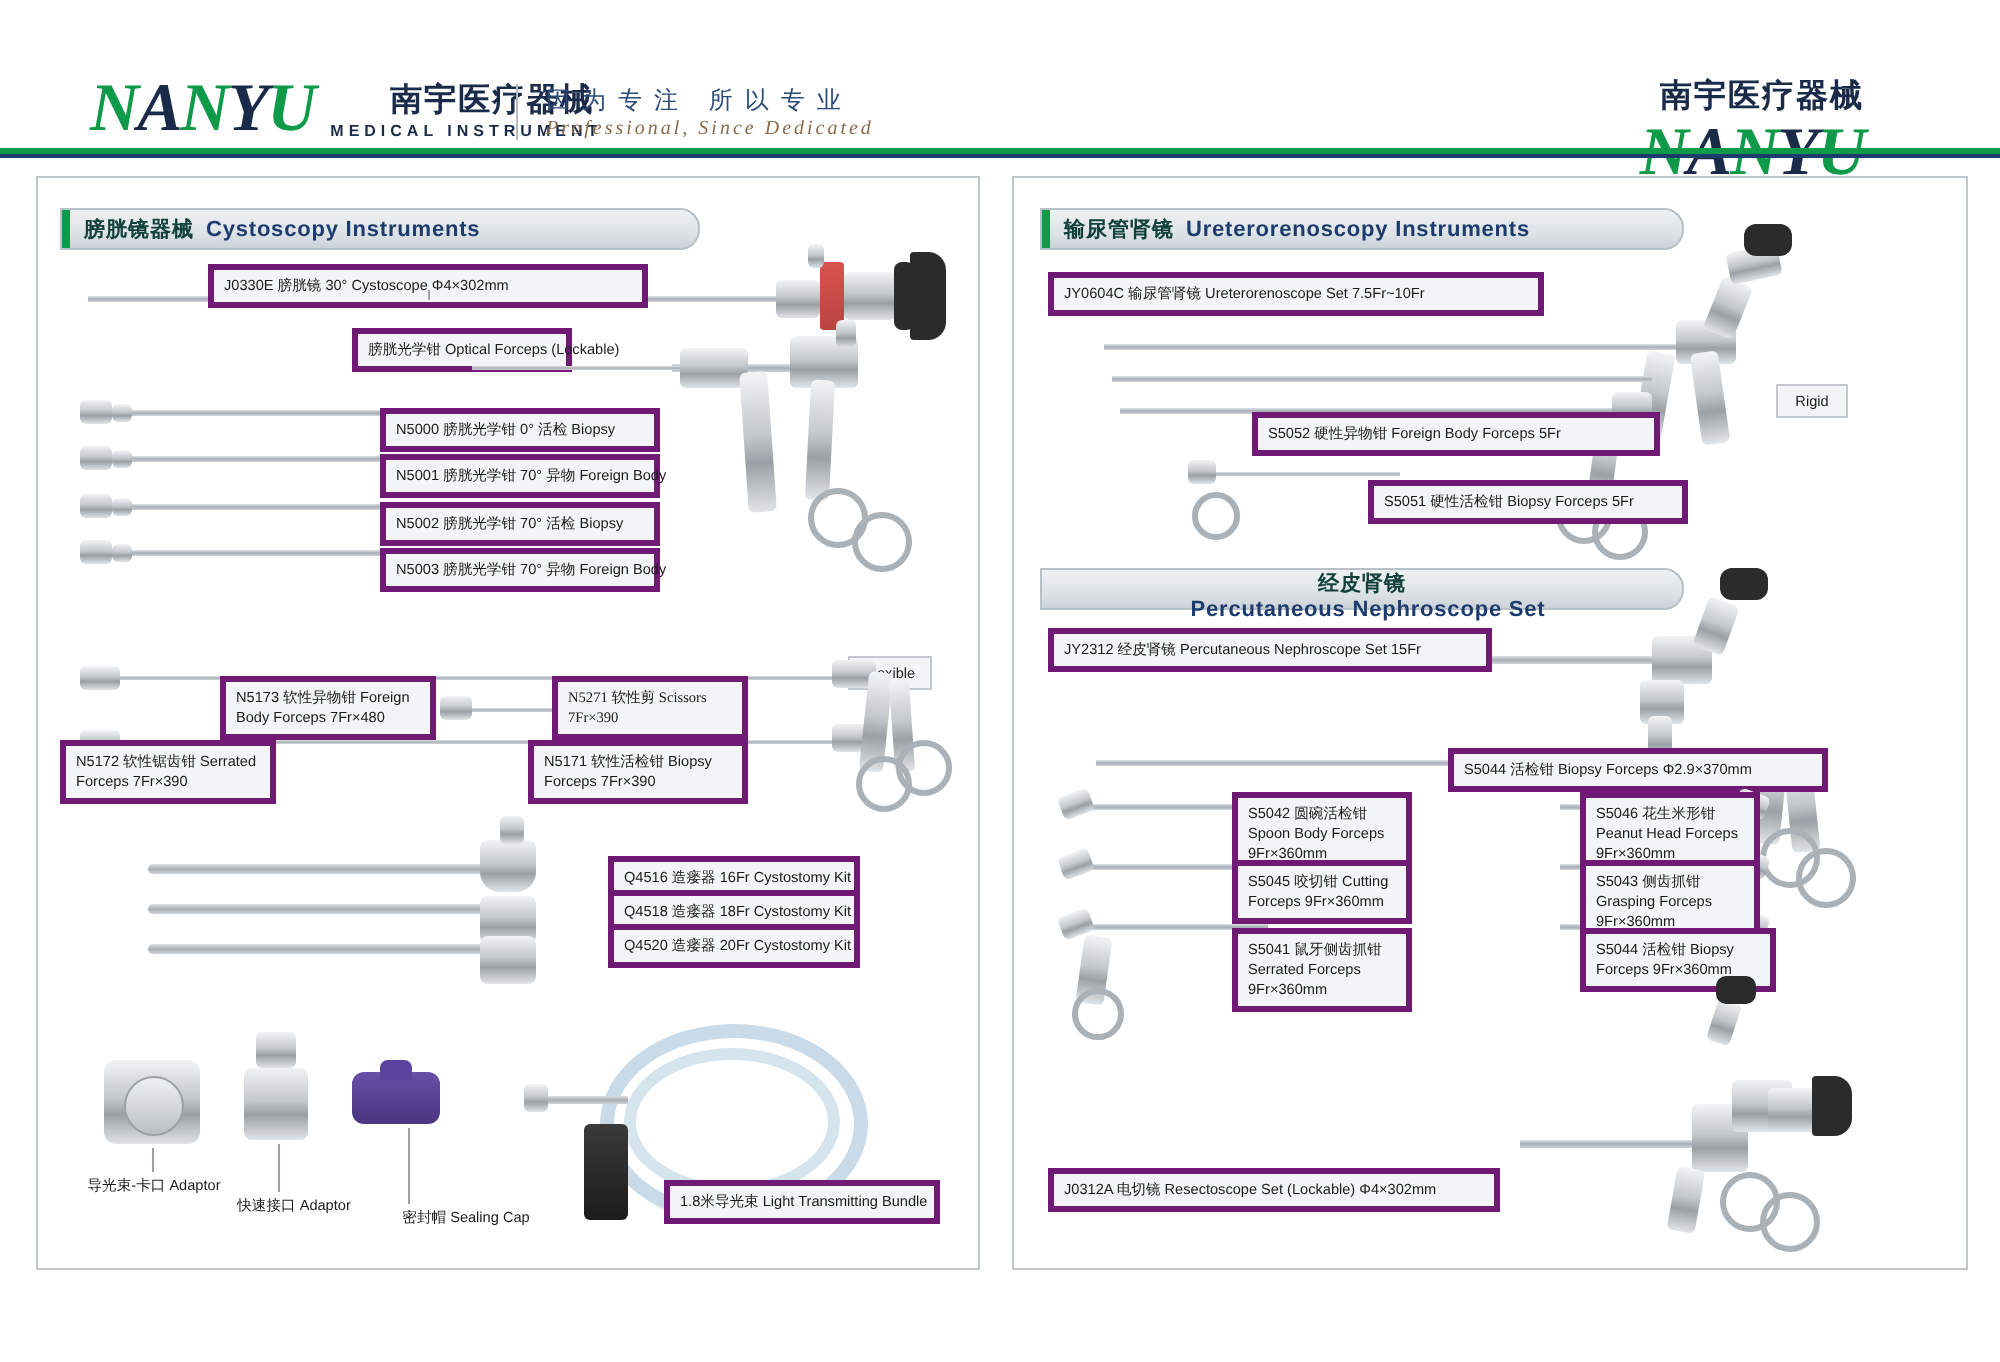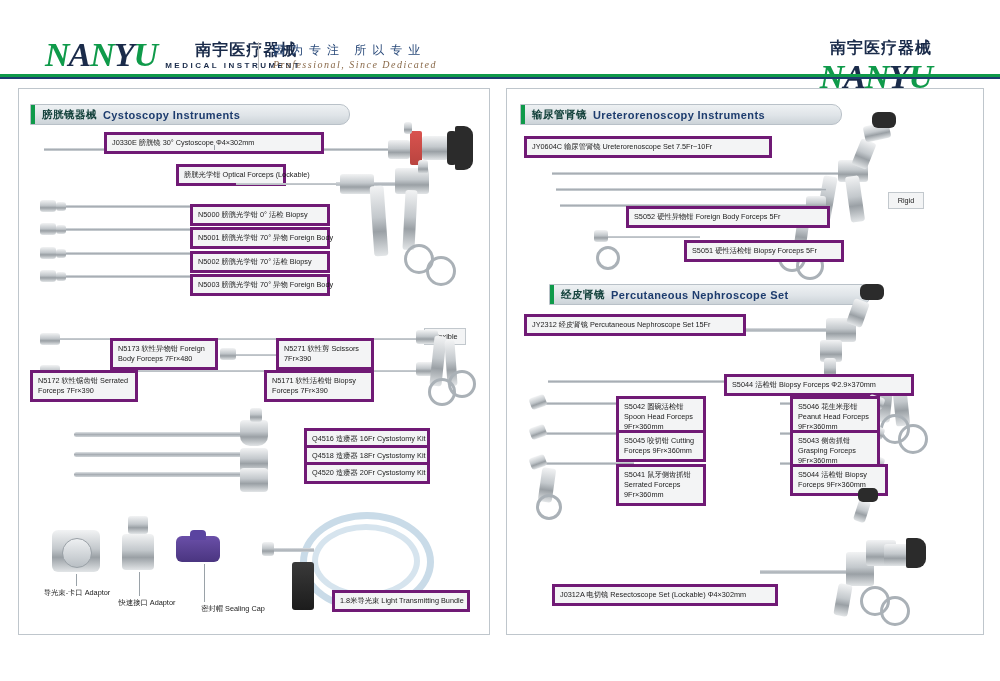--- a/index.html
+++ b/index.html
@@ -168,21 +168,21 @@
     <div class="ring" style="left:428px;top:378px;width:22px;height:22px;"></div>
     <div class="ring" style="left:448px;top:370px;width:22px;height:22px;"></div>
     <div class="shaft-thin" style="left:228px;top:354px;width:120px;height:2px;"></div>
     <div class="metal" style="left:220px;top:348px;width:16px;height:12px;"></div>
   </div>
 
   <div class="cap" style="left:110px;top:338px;width:108px;white-space:normal;">N5173 软性异物钳
 Foreign Body Forceps 7Fr×480</div>
   <div class="cap" style="left:30px;top:370px;width:108px;white-space:normal;">N5172 软性锯齿钳
 Serrated Forceps 7Fr×390</div>
-  <div class="cap" style="left:276px;top:338px;width:98px;white-space:normal;">N5271 软性剪
+  <div class="cap" style="left:276px;top:338px;width:98px;white-space:normal;font-family:Liberation Serif, serif;">N5271 软性剪
 Scissors 7Fr×390</div>
   <div class="cap" style="left:264px;top:370px;width:110px;white-space:normal;">N5171 软性活检钳
 Biopsy Forceps 7Fr×390</div>
 
   <div>
     <div class="shaft-thin" style="left:74px;top:432px;width:170px;height:5px;border-radius:3px;"></div>
     <div class="shaft-thin" style="left:74px;top:452px;width:170px;height:5px;border-radius:3px;"></div>
     <div class="shaft-thin" style="left:74px;top:472px;width:170px;height:5px;border-radius:3px;"></div>
     <div class="metal" style="left:240px;top:420px;width:28px;height:26px;border-radius:4px 4px 10px 10px;"></div>
     <div class="metal" style="left:240px;top:448px;width:28px;height:24px;border-radius:4px;"></div>
@@ -248,21 +248,21 @@
     <div class="shaft-thin" style="left:600px;top:236px;width:100px;height:2px;"></div>
     <div class="metal" style="left:594px;top:230px;width:14px;height:12px;"></div>
     <div class="ring" style="left:596px;top:246px;width:18px;height:18px;"></div>
   </div>
 
   <div class="cap" style="left:524px;top:136px;width:248px;">JY0604C 输尿管肾镜 Ureterorenoscope Set 7.5Fr~10Fr</div>
   <div class="tag" style="left:888px;top:192px;width:36px;text-align:center;">Rigid</div>
   <div class="cap" style="left:626px;top:206px;width:204px;">S5052 硬性异物钳 Foreign Body Forceps 5Fr</div>
   <div class="cap" style="left:684px;top:240px;width:160px;">S5051 硬性活检钳 Biopsy Forceps 5Fr</div>
 
-  <div class="sect" style="left:549px;top:284px;width:320px;">
+  <div class="sect" style="left:520px;top:284px;width:320px;flex-direction:column;">
     <span class="bar"></span>
     <span class="cn">经皮肾镜</span>
     <span class="en">Percutaneous Nephroscope Set</span>
   </div>
 
   <div>
     <div class="shaft-thin" style="left:560px;top:328px;width:270px;height:4px;"></div>
     <div class="metal" style="left:826px;top:318px;width:30px;height:24px;"></div>
     <div class="metal" style="left:850px;top:300px;width:16px;height:26px;transform:rotate(20deg);"></div>
     <div class="dark-cap" style="left:860px;top:284px;width:24px;height:16px;border-radius:6px;"></div>
@@ -292,21 +292,21 @@
 
     <div class="shaft-thin" style="left:780px;top:402px;width:92px;height:3px;"></div>
     <div class="shaft-thin" style="left:780px;top:432px;width:92px;height:3px;"></div>
     <div class="shaft-thin" style="left:780px;top:462px;width:92px;height:3px;"></div>
     <div class="metal" style="left:868px;top:396px;width:16px;height:12px;transform:rotate(20deg);"></div>
     <div class="metal" style="left:868px;top:426px;width:16px;height:12px;transform:rotate(20deg);"></div>
     <div class="metal" style="left:868px;top:456px;width:16px;height:12px;transform:rotate(20deg);"></div>
   </div>
 
   <div class="cap" style="left:616px;top:396px;width:90px;white-space:normal;">S5042 圆碗活检钳
-Spoon Head Forceps
+Spoon Body Forceps
 9Fr×360mm</div>
   <div class="cap" style="left:790px;top:396px;width:90px;white-space:normal;">S5046 花生米形钳
 Peanut Head Forceps
 9Fr×360mm</div>
   <div class="cap" style="left:616px;top:430px;width:90px;white-space:normal;">S5045 咬切钳
 Cutting Forceps
 9Fr×360mm</div>
   <div class="cap" style="left:790px;top:430px;width:90px;white-space:normal;">S5043 侧齿抓钳
 Grasping Forceps
 9Fr×360mm</div>
@@ -323,21 +323,21 @@
     <div class="metal" style="left:846px;top:552px;width:28px;height:34px;"></div>
     <div class="metal" style="left:866px;top:540px;width:30px;height:26px;"></div>
     <div class="metal" style="left:884px;top:544px;width:26px;height:22px;"></div>
     <div class="dark-cap" style="left:906px;top:538px;width:20px;height:30px;border-radius:2px 9px 9px 2px;"></div>
     <div class="metal" style="left:856px;top:500px;width:12px;height:22px;transform:rotate(18deg);"></div>
     <div class="dark-cap" style="left:858px;top:488px;width:20px;height:14px;border-radius:5px;"></div>
     <div class="metal" style="left:836px;top:584px;width:14px;height:32px;transform:rotate(10deg);"></div>
     <div class="ring" style="left:860px;top:586px;width:24px;height:24px;"></div>
     <div class="ring" style="left:880px;top:596px;width:24px;height:24px;"></div>
   </div>
-  <div class="cap" style="left:524px;top:584px;width:226px;margin-left:28px;">J0312A 电切镜 Resectoscope Set (Lockable)  Φ4×302mm</div>
+  <div class="cap" style="left:524px;top:584px;width:226px;">J0312A 电切镜 Resectoscope Set (Lockable)  Φ4×302mm</div>
 
   <div class="footer">
     
     
     
     
     
     
   </div>
 

